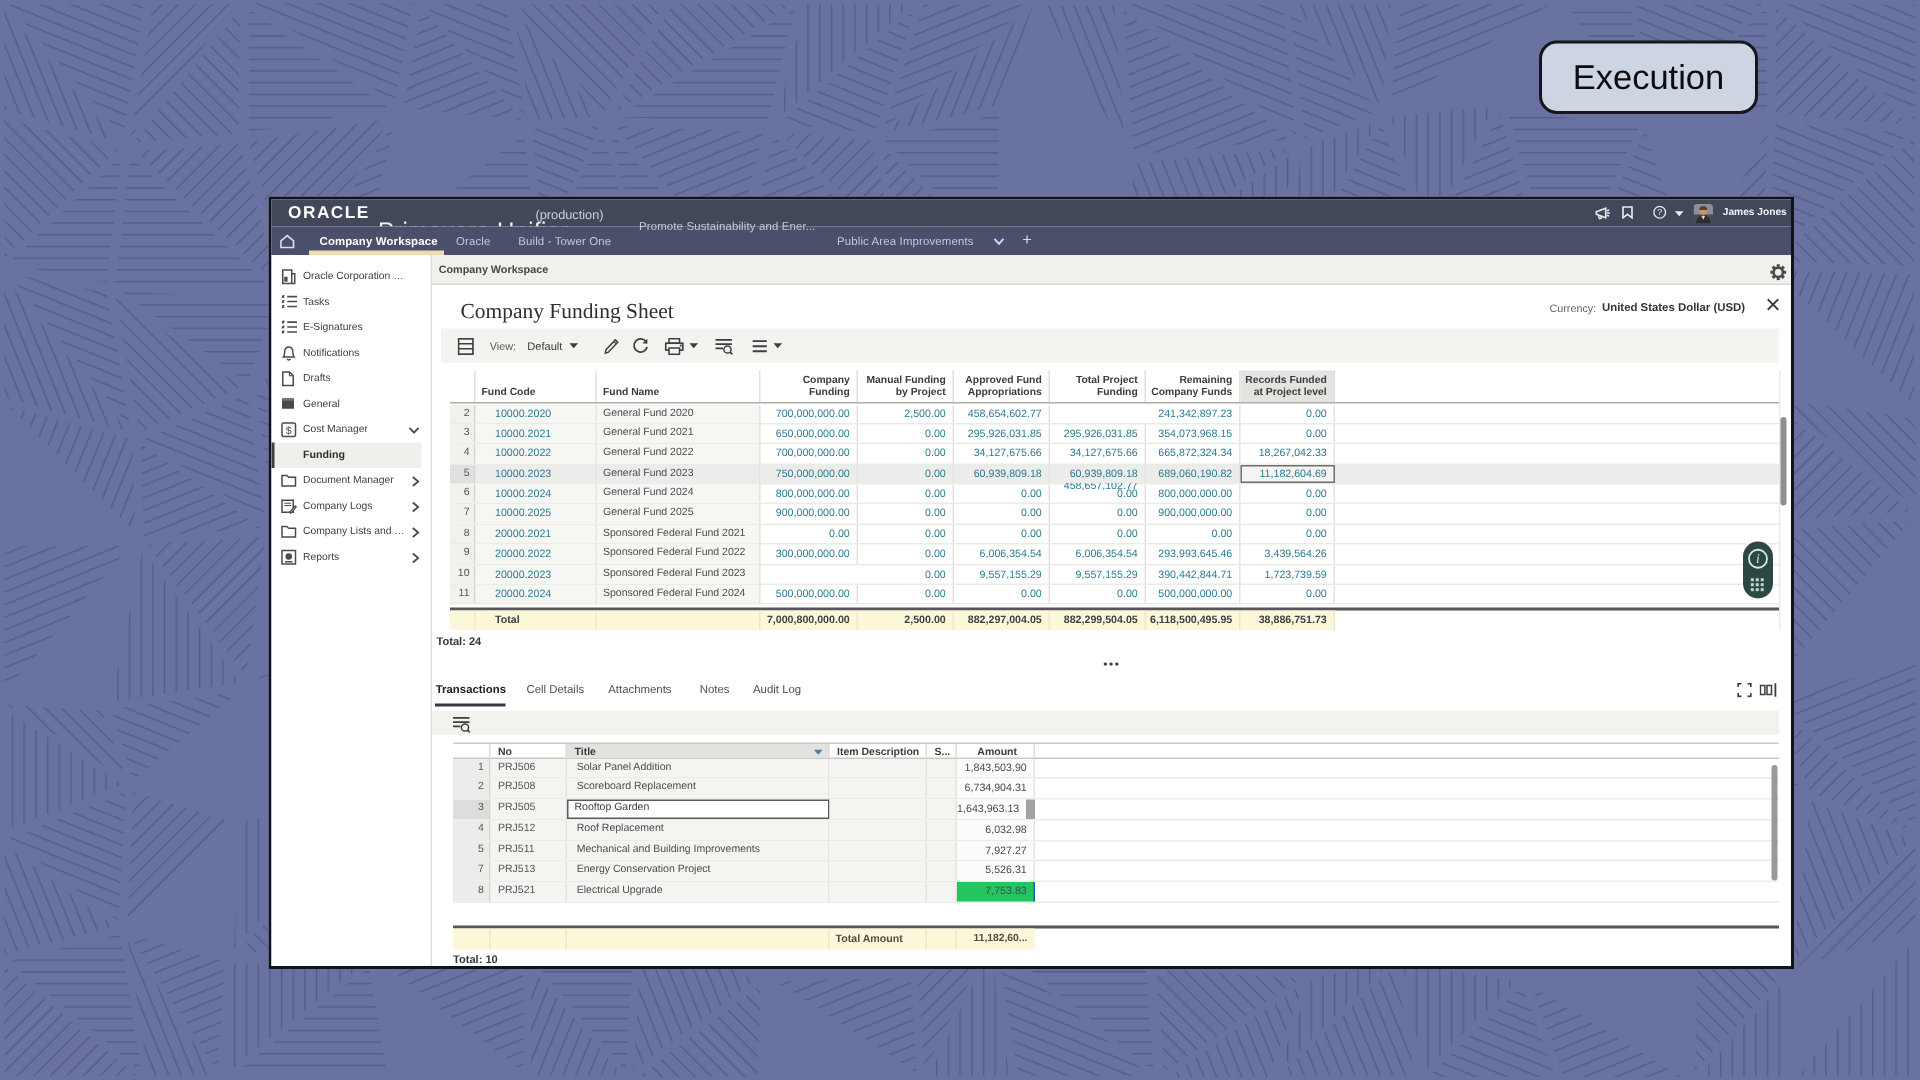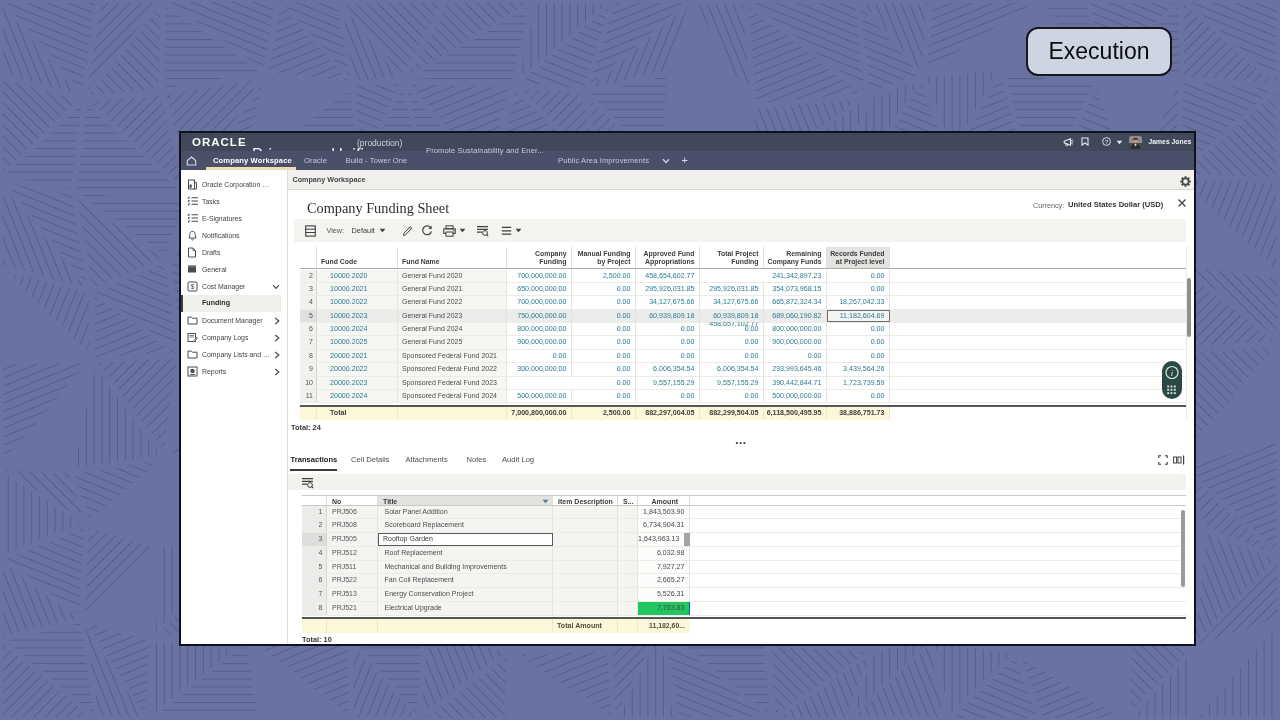--- a/index.html
+++ b/index.html
@@ -725,29 +725,20 @@
       <div style="display:flex;height:13.75px;border-bottom:1px solid #ebebe8;">
         <div style="width:25px;background:#ececea;border-right:1px solid #d4d4d1;text-align:right;padding-right:3.5px;font-size:7px;color:#55555a;line-height:12.75px;">5</div>
         <div style="width:51px;background:#f4f4f1;border-right:1px solid #e3e3e0;padding-left:5px;font-size:7px;color:#55555a;line-height:12.75px;">PRJ511</div>
         <div style="width:175px;background:#f4f4f1;border-right:1px solid #e3e3e0;padding-left:6.5px;font-size:7px;color:#4c4c51;line-height:12.75px;">Mechanical and Building Improvements</div>
         <div style="width:65px;background:#f4f4f1;border-right:1px solid #e3e3e0;"></div>
         <div style="width:20px;background:#f4f4f1;border-right:1px solid #e3e3e0;"></div>
         <div style="width:52px;background:#fcfcfa;border-right:1px solid #e3e3e0;text-align:right;padding-right:4.5px;font-size:7.1px;color:#4a4a50;line-height:12.75px;">7,927.27</div>
         <div style="width:496px;"></div>
       </div>
       <div style="display:flex;height:13.75px;border-bottom:1px solid #ebebe8;">
-        <div style="width:25px;background:#ececea;border-right:1px solid #d4d4d1;text-align:right;padding-right:3.5px;font-size:7px;color:#55555a;line-height:12.75px;">6</div>
-        <div style="width:51px;background:#f4f4f1;border-right:1px solid #e3e3e0;padding-left:5px;font-size:7px;color:#55555a;line-height:12.75px;">PRJ522</div>
-        <div style="width:175px;background:#f4f4f1;border-right:1px solid #e3e3e0;padding-left:6.5px;font-size:7px;color:#4c4c51;line-height:12.75px;">Fan Coil Replacement</div>
-        <div style="width:65px;background:#f4f4f1;border-right:1px solid #e3e3e0;"></div>
-        <div style="width:20px;background:#f4f4f1;border-right:1px solid #e3e3e0;"></div>
-        <div style="width:52px;background:#fcfcfa;border-right:1px solid #e3e3e0;text-align:right;padding-right:4.5px;font-size:7.1px;color:#4a4a50;line-height:12.75px;">2,665.27</div>
-        <div style="width:496px;"></div>
-      </div>
-      <div style="display:flex;height:13.75px;border-bottom:1px solid #ebebe8;">
         <div style="width:25px;background:#ececea;border-right:1px solid #d4d4d1;text-align:right;padding-right:3.5px;font-size:7px;color:#55555a;line-height:12.75px;">7</div>
         <div style="width:51px;background:#f4f4f1;border-right:1px solid #e3e3e0;padding-left:5px;font-size:7px;color:#55555a;line-height:12.75px;">PRJ513</div>
         <div style="width:175px;background:#f4f4f1;border-right:1px solid #e3e3e0;padding-left:6.5px;font-size:7px;color:#4c4c51;line-height:12.75px;">Energy Conservation Project</div>
         <div style="width:65px;background:#f4f4f1;border-right:1px solid #e3e3e0;"></div>
         <div style="width:20px;background:#f4f4f1;border-right:1px solid #e3e3e0;"></div>
         <div style="width:52px;background:#fcfcfa;border-right:1px solid #e3e3e0;text-align:right;padding-right:4.5px;font-size:7.1px;color:#4a4a50;line-height:12.75px;">5,526.31</div>
         <div style="width:496px;"></div>
       </div>
       <div style="display:flex;height:13.75px;border-bottom:1px solid #ebebe8;">
         <div style="width:25px;background:#ececea;border-right:1px solid #d4d4d1;text-align:right;padding-right:3.5px;font-size:7px;color:#55555a;line-height:12.75px;">8</div>

